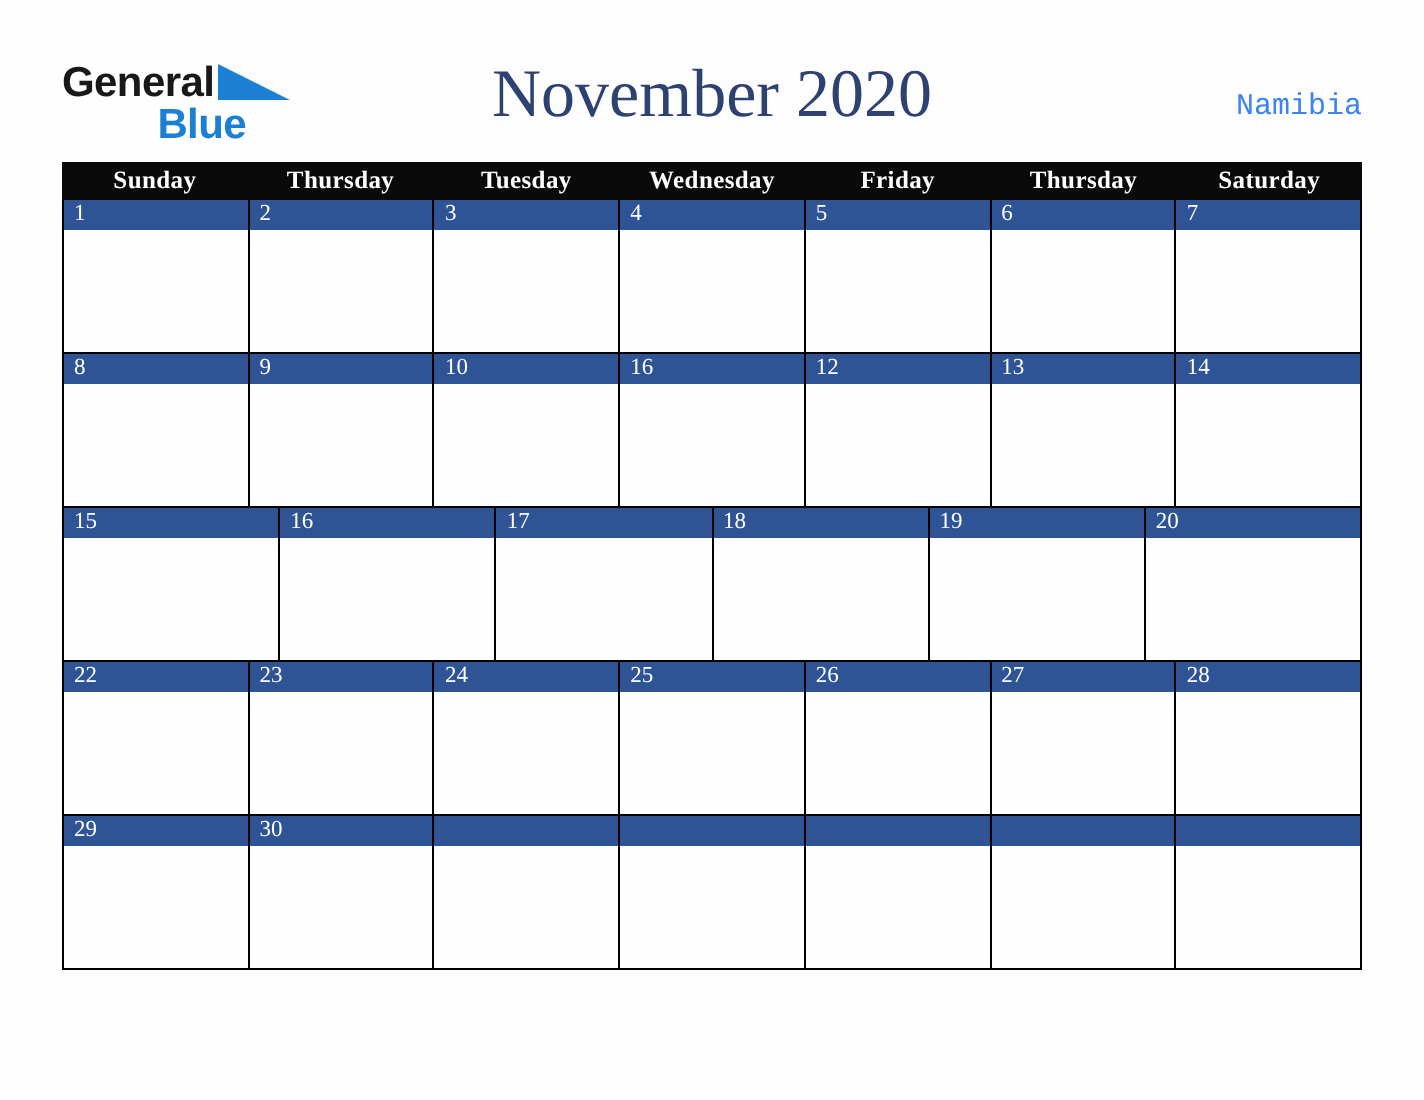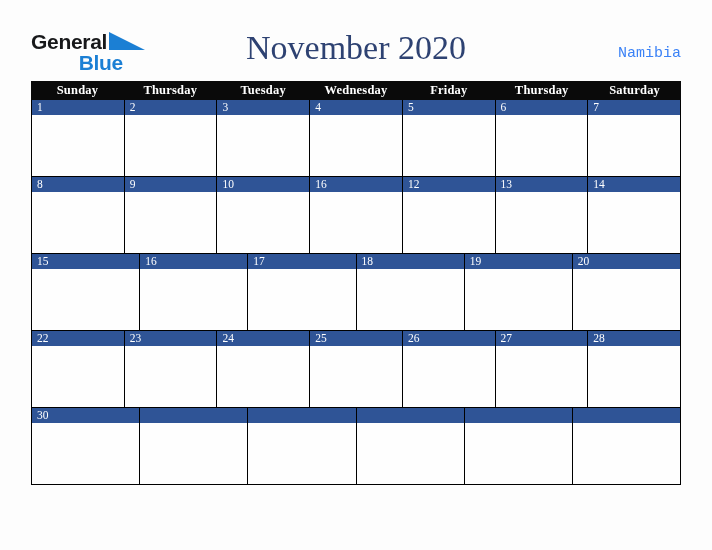--- a/index.html
+++ b/index.html
@@ -304,20 +304,24 @@
         <div class="day-body"></div>
       </div>
     <div class="day-cell">
         <div class="day-number-bar">28</div>
         <div class="day-body"></div>
       </div>
   </div>
 
   <div class="week-row">
     <div class="day-cell">
+        <div class="day-number-bar">29</div>
+        <div class="day-body"></div>
+      </div>
+    <div class="day-cell">
         <div class="day-number-bar">30</div>
         <div class="day-body"></div>
       </div>
     <div class="day-cell">
         <div class="day-number-bar"></div>
         <div class="day-body"></div>
       </div>
     <div class="day-cell">
         <div class="day-number-bar"></div>
         <div class="day-body"></div>

